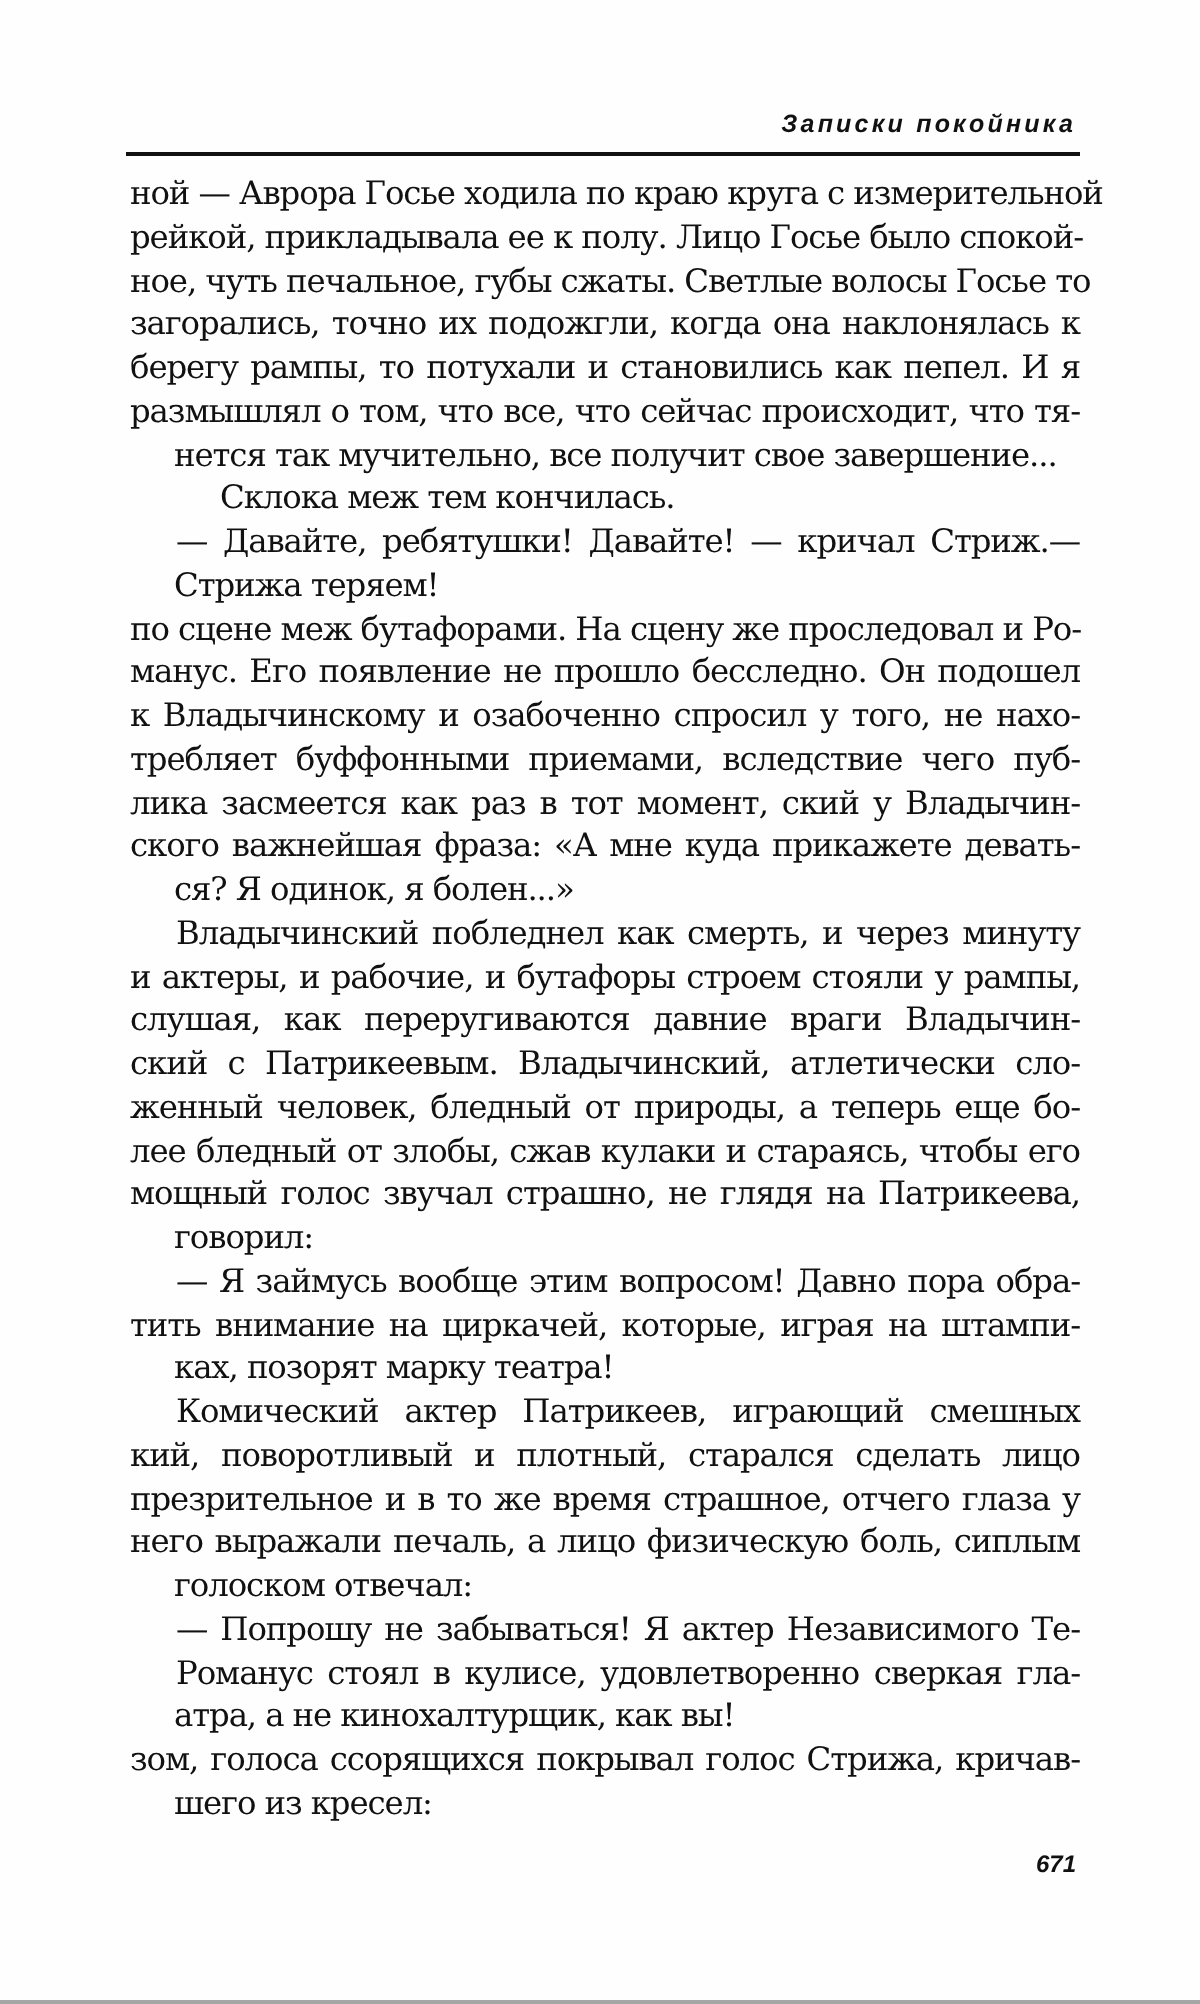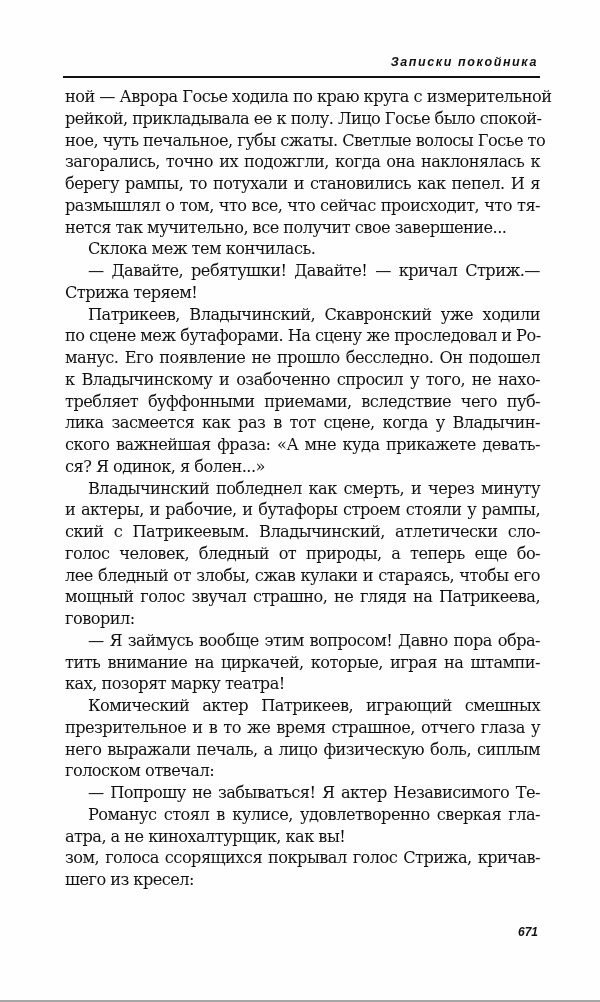--- a/index.html
+++ b/index.html
@@ -21,21 +21,21 @@
     position: absolute; left: 65px; top: 86px; width: 475px;
     font-family: "DejaVu Serif", serif;
     font-size: 16.2px; line-height: 21.75px; color: #111;
     letter-spacing: -0.55px;
   }
   .line {
     display: block; white-space: nowrap;
     text-align: justify; text-align-last: justify;
     height: 21.75px; overflow: visible;
   }
-  .line.last { text-align-last: left; }
+  .line.last { text-align-last: left; margin-left: 22px; }
   .line.indent { padding-left: 23px; }
   .page-number {
     position: absolute; right: 62px; top: 925px;
     font-family: "Liberation Sans", sans-serif;
     font-style: italic; font-weight: bold; font-size: 12px; color: #111;
   }
   .bottom-edge {
     position: absolute; left: 0; top: 1000px; width: 600px; height: 2px;
     background: #a6a6a6;
   }
@@ -51,39 +51,40 @@
     <span class="line">ной — Аврора Госье ходила по краю круга с измерительной</span>
     <span class="line">рейкой, прикладывала ее к полу. Лицо Госье было спокой-</span>
     <span class="line">ное, чуть печальное, губы сжаты. Светлые волосы Госье то</span>
     <span class="line">загорались, точно их подожгли, когда она наклонялась к</span>
     <span class="line">берегу рампы, то потухали и становились как пепел. И я</span>
     <span class="line">размышлял о том, что все, что сейчас происходит, что тя-</span>
     <span class="line last">нется так мучительно, все получит свое завершение...</span>
     <span class="line indent last">Склока меж тем кончилась.</span>
     <span class="line indent">— Давайте, ребятушки! Давайте! — кричал Стриж.—</span>
     <span class="line last">Стрижа теряем!</span>
-    <span class="line indent">Патрикеев, Владычинский, Скавронский уже ходили</span>
     <span class="line">по сцене меж бутафорами. На сцену же проследовал и Ро-</span>
     <span class="line">манус. Его появление не прошло бесследно. Он подошел</span>
     <span class="line">к Владычинскому и озабоченно спросил у того, не нахо-</span>
     <span class="line">требляет буффонными приемами, вследствие чего пуб-</span>
-    <span class="line">лика засмеется как раз в тот сцене, когда у Владычин-</span>
+    <span class="line">лика засмеется как раз в тот момент, ский у Владычин-</span>
     <span class="line">ского важнейшая фраза: «А мне куда прикажете девать-</span>
     <span class="line last">ся? Я одинок, я болен...»</span>
     <span class="line indent">Владычинский побледнел как смерть, и через минуту</span>
     <span class="line">и актеры, и рабочие, и бутафоры строем стояли у рампы,</span>
+    <span class="line">слушая, как переругиваются давние враги Владычин-</span>
     <span class="line">ский с Патрикеевым. Владычинский, атлетически сло-</span>
-    <span class="line">голос человек, бледный от природы, а теперь еще бо-</span>
+    <span class="line">женный человек, бледный от природы, а теперь еще бо-</span>
     <span class="line">лее бледный от злобы, сжав кулаки и стараясь, чтобы его</span>
     <span class="line">мощный голос звучал страшно, не глядя на Патрикеева,</span>
     <span class="line last">говорил:</span>
     <span class="line indent">— Я займусь вообще этим вопросом! Давно пора обра-</span>
     <span class="line">тить внимание на циркачей, которые, играя на штампи-</span>
     <span class="line last">ках, позорят марку театра!</span>
     <span class="line indent">Комический актер Патрикеев, играющий смешных</span>
+    <span class="line">кий, поворотливый и плотный, старался сделать лицо</span>
     <span class="line">презрительное и в то же время страшное, отчего глаза у</span>
     <span class="line">него выражали печаль, а лицо физическую боль, сиплым</span>
     <span class="line last">голоском отвечал:</span>
     <span class="line indent">— Попрошу не забываться! Я актер Независимого Те-</span>
     <span class="line indent">Романус стоял в кулисе, удовлетворенно сверкая гла-</span>
     <span class="line last">атра, а не кинохалтурщик, как вы!</span>
     <span class="line">зом, голоса ссорящихся покрывал голос Стрижа, кричав-</span>
     <span class="line last">шего из кресел:</span>
   </div>
 

